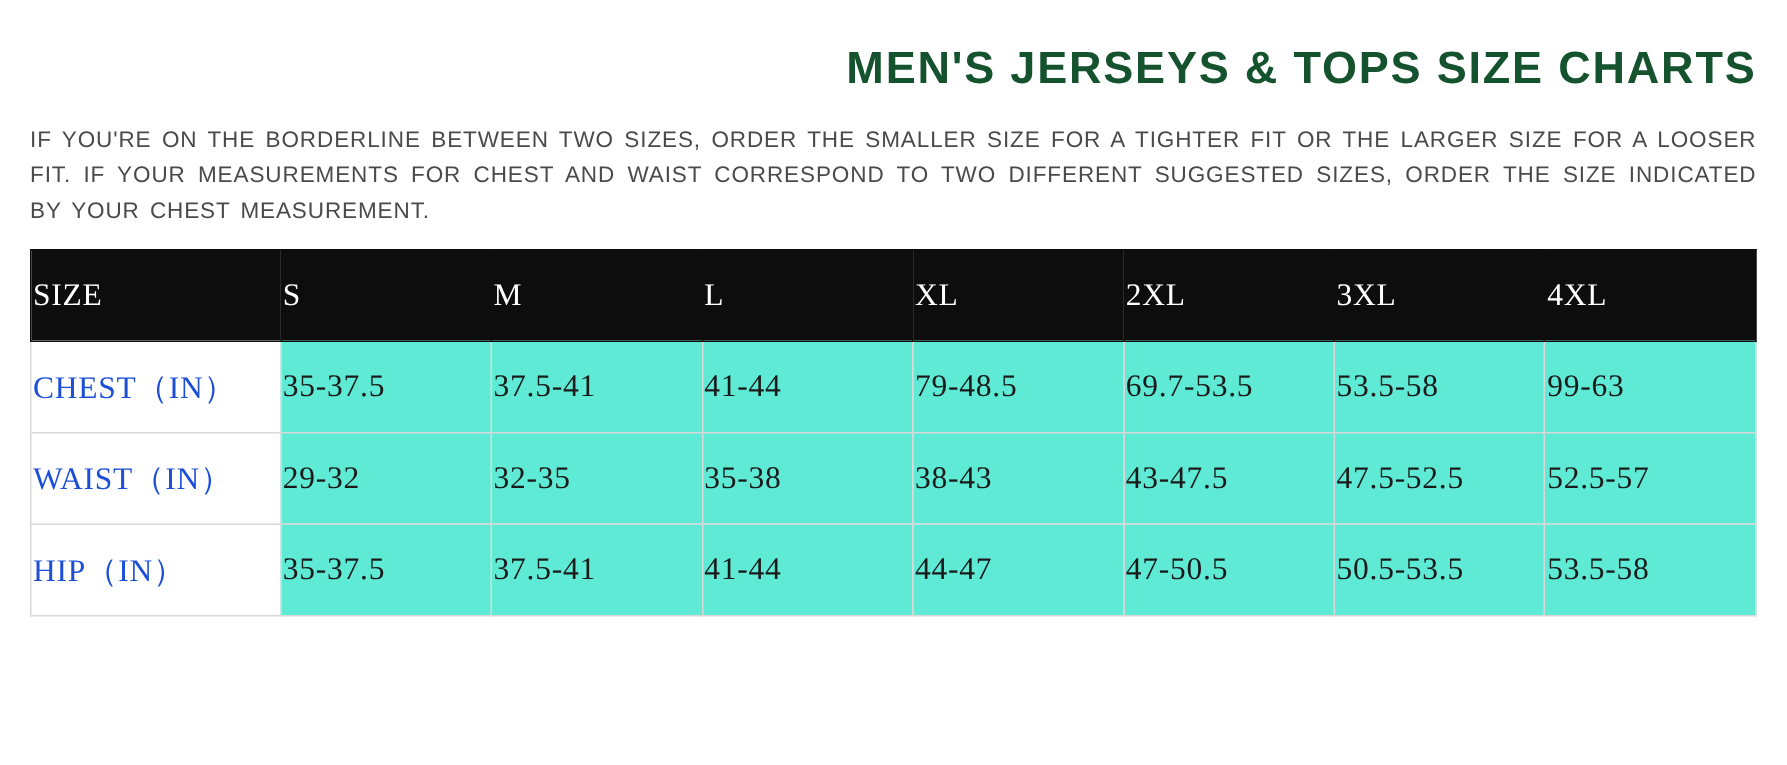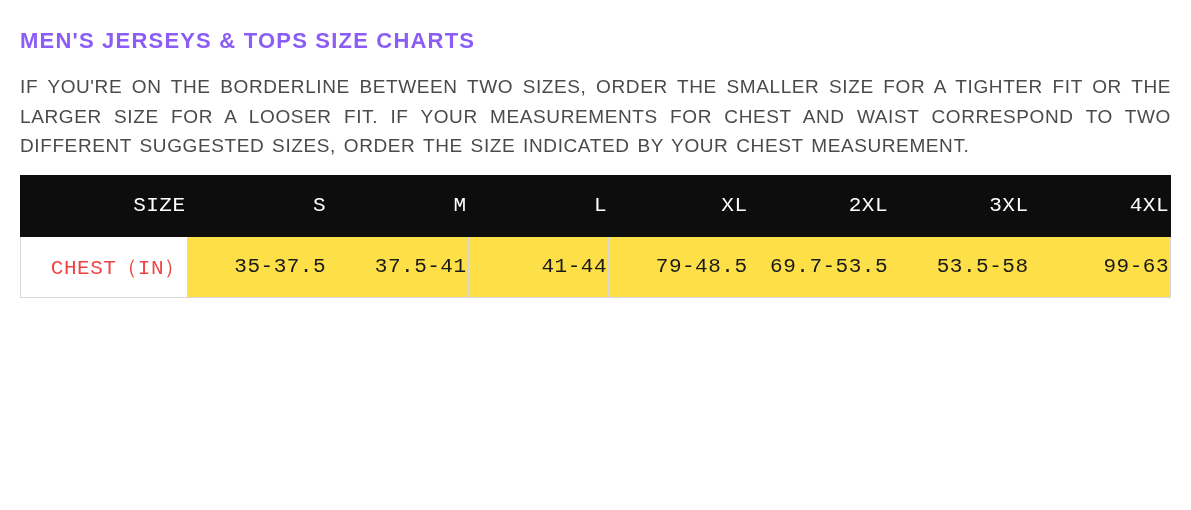--- a/index.html
+++ b/index.html
@@ -14,71 +14,70 @@
     overflow: hidden;
   }
   .page {
     width: 1191px;
     height: 510px;
     position: relative;
     box-sizing: border-box;
     padding: 0 20px;
   }
   .title {
-    text-align: left;
+    text-align: right;
     font-family: "Liberation Sans", sans-serif;
     font-weight: bold;
-    font-size: 22px;
+    font-size: 30px;
     letter-spacing: 1.2px;
-    color: #8b5cf6;
+    color: #14532d;
     margin: 28px 0 0 0;
     line-height: 1.2;
   }
   .intro {
     margin: 18px 0 0 0;
     font-family: "Liberation Sans", sans-serif;
-    font-size: 19px;
+    font-size: 15px;
     line-height: 1.55;
     color: #4a4a4a;
     letter-spacing: 0.6px;
     text-align: justify;
     text-align-last: left;
     word-spacing: 2px;
   }
   table.size-chart {
     margin-top: 14px;
     border-collapse: collapse;
     width: 1151px;
     table-layout: fixed;
     font-family: "Liberation Serif", serif;
   }
   table.size-chart th,
   table.size-chart td {
     border: 1px solid #d8d8d8;
-    text-align: right;
+    text-align: left;
     vertical-align: middle;
     height: 58px;
     font-size: 21px;
     letter-spacing: 0.5px;
-    font-family: Liberation Mono, monospace;
   }
   table.size-chart thead th {
     background: #0d0d0d;
     color: #ffffff;
     border: 1px solid #0d0d0d;
     font-weight: normal;
     font-size: 21px;
   }
   table.size-chart tbody td {
-    background: #fde047;
+    background: #5eead4;
     color: #1a1a1a;
   }
   table.size-chart tbody td.row-label {
     background: #ffffff;
-    color: #ef4444;
+    color: #1d4ed8;
   }
   col.c-label { width: 166px; }
   col.c-data  { width: 140px; }
 </style>
 </head>
 <body>
 
 <div class="page">
 
   <h1 class="title">MEN'S JERSEYS &amp; TOPS SIZE CHARTS</h1>
@@ -112,16 +111,36 @@
       <tr>
         <td class="row-label">CHEST（IN）</td>
         <td>35-37.5</td>
         <td>37.5-41</td>
         <td>41-44</td>
         <td>79-48.5</td>
         <td>69.7-53.5</td>
         <td>53.5-58</td>
         <td>99-63</td>
       </tr>
+      <tr>
+        <td class="row-label">WAIST（IN）</td>
+        <td>29-32</td>
+        <td>32-35</td>
+        <td>35-38</td>
+        <td>38-43</td>
+        <td>43-47.5</td>
+        <td>47.5-52.5</td>
+        <td>52.5-57</td>
+      </tr>
+      <tr>
+        <td class="row-label">HIP（IN）</td>
+        <td>35-37.5</td>
+        <td>37.5-41</td>
+        <td>41-44</td>
+        <td>44-47</td>
+        <td>47-50.5</td>
+        <td>50.5-53.5</td>
+        <td>53.5-58</td>
+      </tr>
     </tbody>
   </table>
 
 </div>
 
 </body></html>

